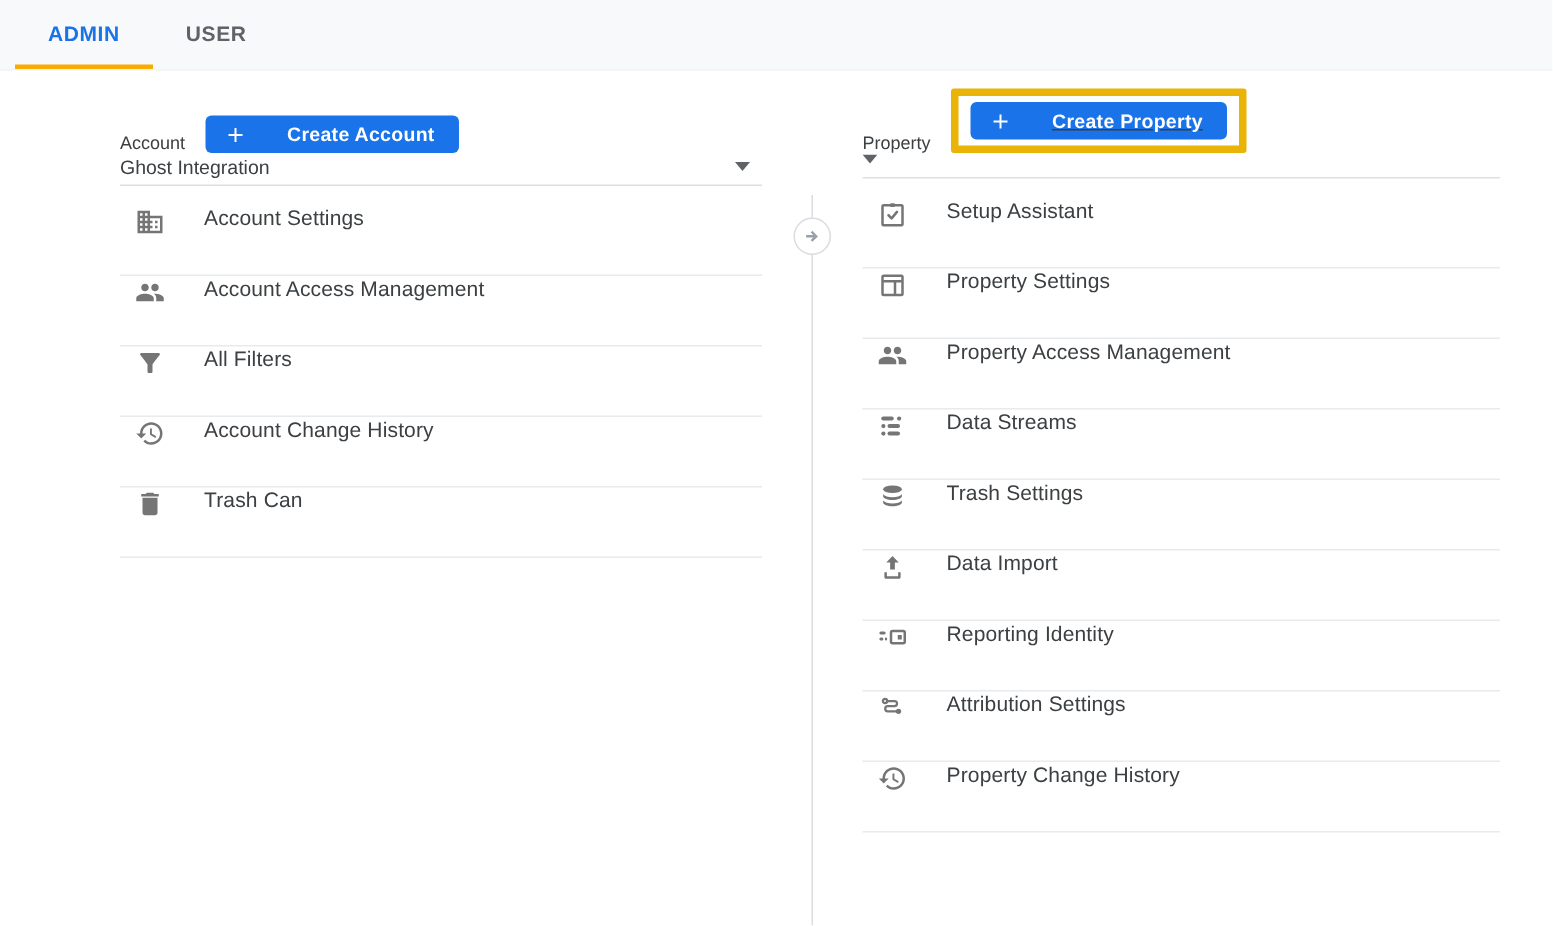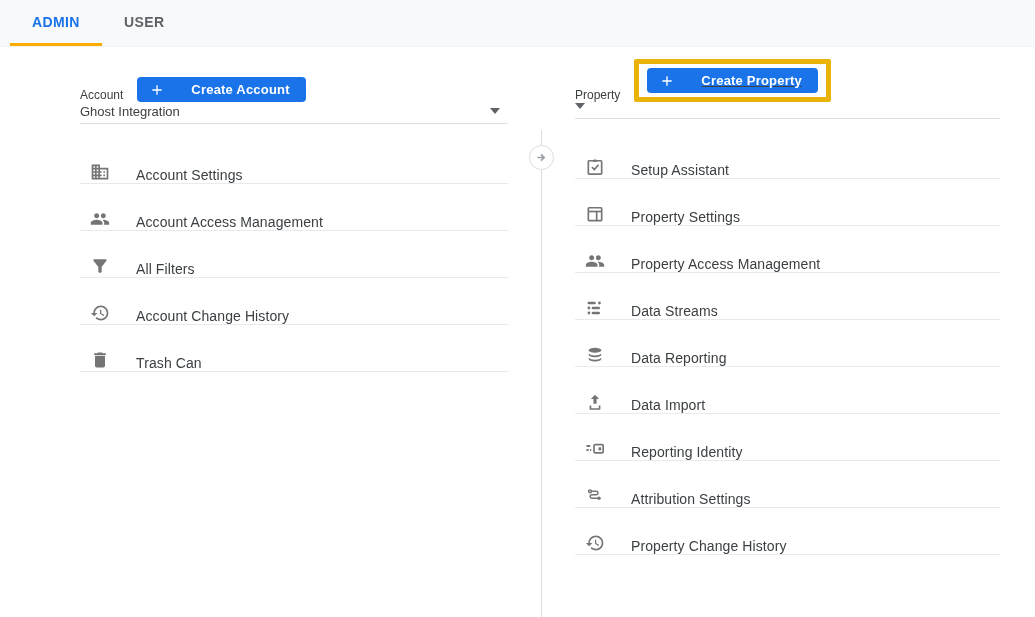--- a/index.html
+++ b/index.html
@@ -57,21 +57,21 @@
     border-bottom: 1px solid #dcdfe3;
     padding-bottom: 4px; cursor: pointer; gap: 16px;
   }
   .selector-value { font-size: 13px; color: #3c4043; }
   .caret-icon { display: inline-flex; margin-right: 8px; }
 
   
   .menu { margin-top: 13px; }
   .menu-item {
     height: 47px;
-    display: flex; align-items: flex-end;
+    display: flex; align-items: flex-start;
     padding-left: 9px;
     border-bottom: 1px solid #e8eaed;
     cursor: pointer;
   }
   .menu-item .icon {
     width: 22px; height: 22px; color: #757575;
     display: inline-flex; align-items: center; justify-content: center;
     flex: none;
   }
   .menu-item .icon svg { width: 20px; height: 20px; display: block; }
@@ -249,21 +249,21 @@
       <span class="item-label">Data Streams</span>
     </div>
     <div class="menu-item">
       <span class="icon">
         <svg viewBox="0 0 24 24" fill="currentColor">
             <ellipse cx="12" cy="6.2" rx="7.5" ry="3"></ellipse>
             <path d="M4.5 10.2c1.2 1.5 4 2.4 7.5 2.4s6.3-.9 7.5-2.4v1.6c0 1.66-3.36 3-7.5 3s-7.5-1.34-7.5-3z"></path>
             <path d="M4.5 15.2c1.2 1.5 4 2.4 7.5 2.4s6.3-.9 7.5-2.4v1.6c0 1.66-3.36 3-7.5 3s-7.5-1.34-7.5-3z"></path>
           </svg>
       </span>
-      <span class="item-label">Data Reporting</span>
+      <span class="item-label">Trash Settings</span>
     </div>
     <div class="menu-item">
       <span class="icon">
         <svg viewBox="0 0 24 24" fill="currentColor">
             <path d="M12 3.2L7 8.3h3.1V14h3.8V8.3H17L12 3.2z"></path>
             <path d="M5.5 16.2v4c0 .66.54 1.2 1.2 1.2h10.6c.66 0 1.2-.54 1.2-1.2v-4h-2v3.2H7.5v-3.2h-2z"></path>
           </svg>
       </span>
       <span class="item-label">Data Import</span>
     </div>

